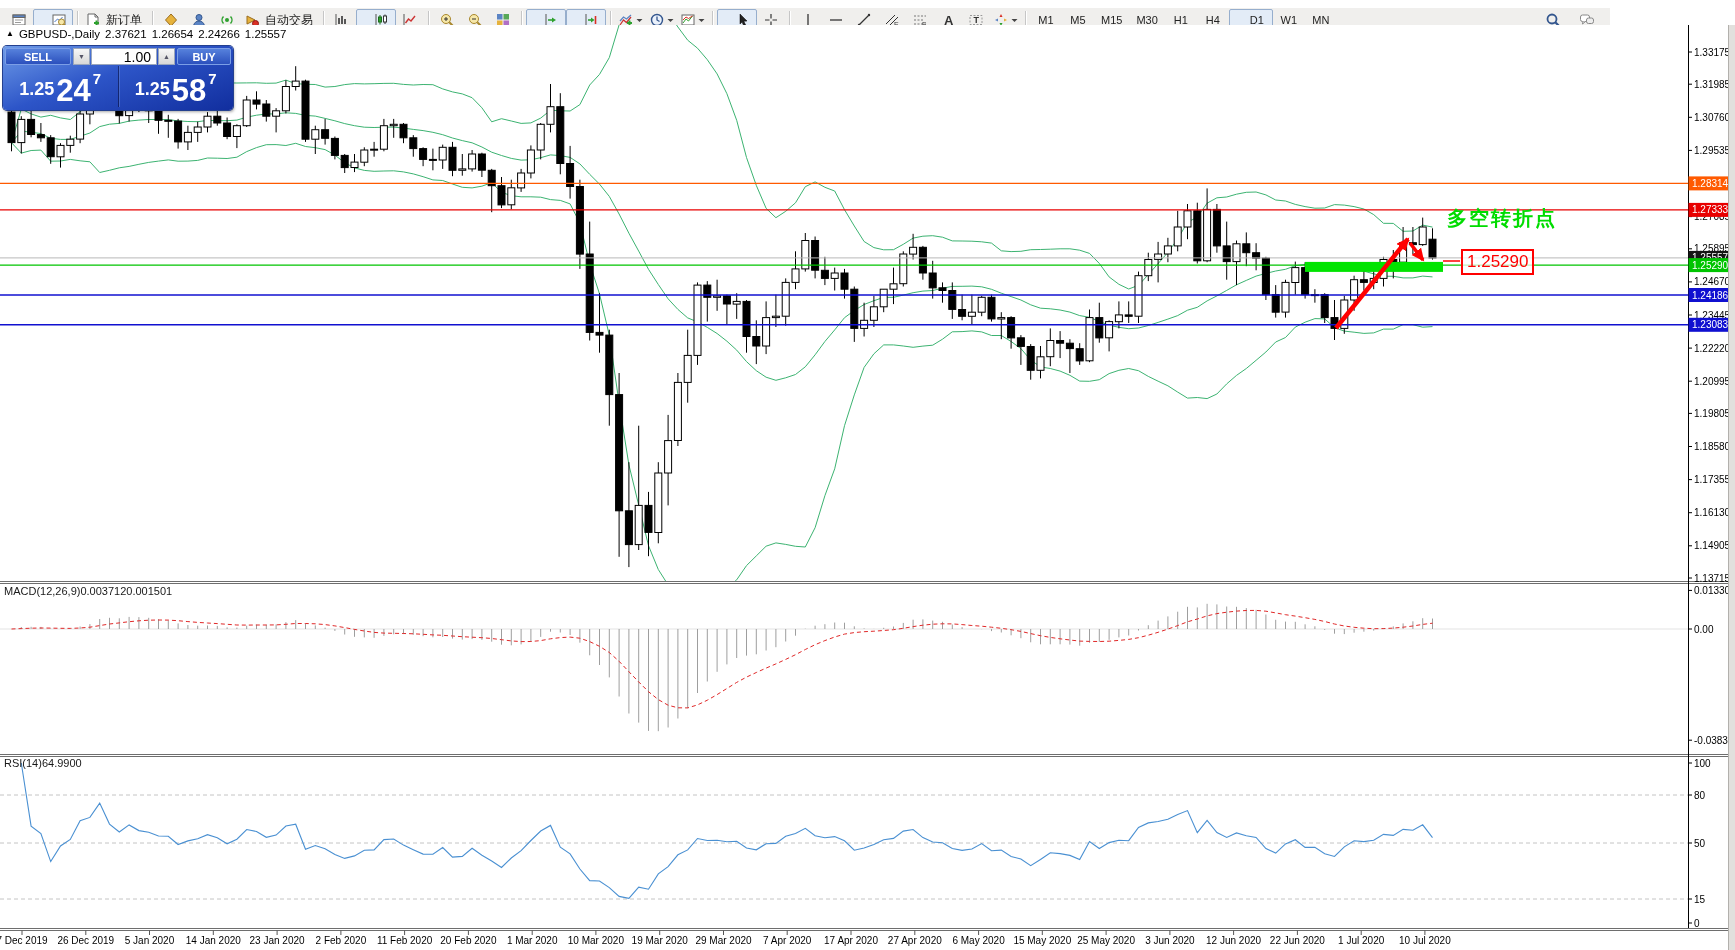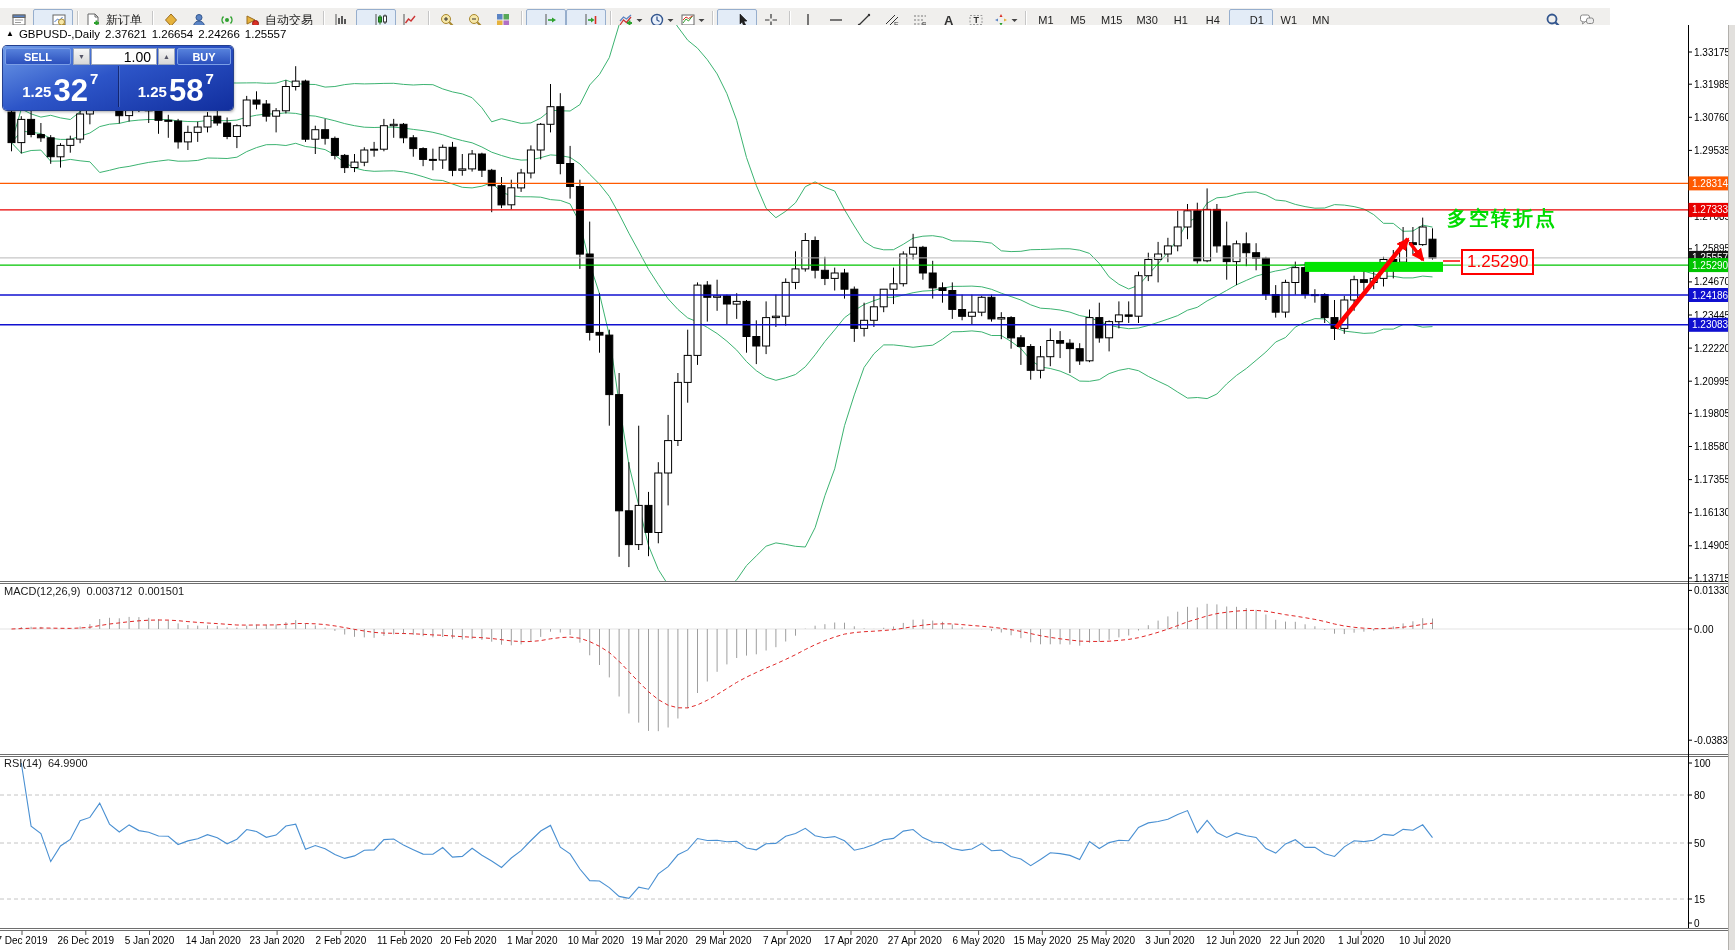--- a/index.html
+++ b/index.html
@@ -35,25 +35,25 @@
   .sell-btn{width:64px;}
   .buy-btn{width:52px;}
   .vol{flex:1;display:flex;gap:1px;}
   .vol-spin{width:15px;background:linear-gradient(#f7f7f7,#d7d7d7);border:1px solid #9aa6bc;
     color:#556;font-size:7px;display:flex;align-items:center;justify-content:center;}
   .vol-input{flex:1;background:#fff;border:1px solid #9aa6bc;font-size:14px;color:#000;
     display:flex;align-items:center;justify-content:flex-end;padding-right:5px;}
   .tp-prices{display:flex;height:41px;}
   .tp-half{flex:1;display:flex;align-items:flex-end;justify-content:center;padding-bottom:4px;gap:2px;}
   .tp-half.sell{border-right:1px solid rgba(5,10,50,.55);box-shadow:1px 0 0 rgba(130,160,230,.35);}
-  .tp-half .base{font-size:15px;font-weight:bold;margin-bottom:3px;}
+  .tp-half .base{font-size:18px;font-weight:bold;margin-bottom:3px;}
   .tp-half .big{font-size:31px;font-weight:bold;line-height:.82;}
   .tp-half .sup{font-size:15px;font-weight:bold;align-self:flex-start;margin-top:4px;}
   
-  .ind-label{position:absolute;left:4px;font-size:11px;color:#1a1a1a;display:flex;gap:6px;}
+  .ind-label{position:absolute;left:4px;font-size:11px;color:#1a1a1a;display:flex;}
   .macd-label{top:560px;}
   .rsi-label{top:732px;}
   .anno-text{position:absolute;left:1447px;top:180px;font-size:20px;font-weight:bold;letter-spacing:2px;}
   .price-box{position:absolute;left:1461px;top:224px;border:2px solid #ff0000;padding:0 4px;
     font-size:17px;line-height:22px;background:rgba(255,255,255,.75);}
 </style>
 </head>
 <body>
 
 <div class="toolbar" id="toolbar">
@@ -1006,21 +1006,21 @@
       <div class="vol">
         <div class="vol-spin">▼</div>
         <div class="vol-input">1.00</div>
         <div class="vol-spin">▲</div>
       </div>
       <div class="tp-btn buy-btn">BUY</div>
     </div>
     <div class="tp-prices">
       <div class="tp-half sell">
         <span class="base">1.25</span>
-        <span class="big">32</span>
+        <span class="big">24</span>
         <span class="sup">7</span>
       </div>
       <div class="tp-half buy">
         <span class="base">1.25</span>
         <span class="big">58</span>
         <span class="sup">7</span>
       </div>
     </div>
   </div>
 

